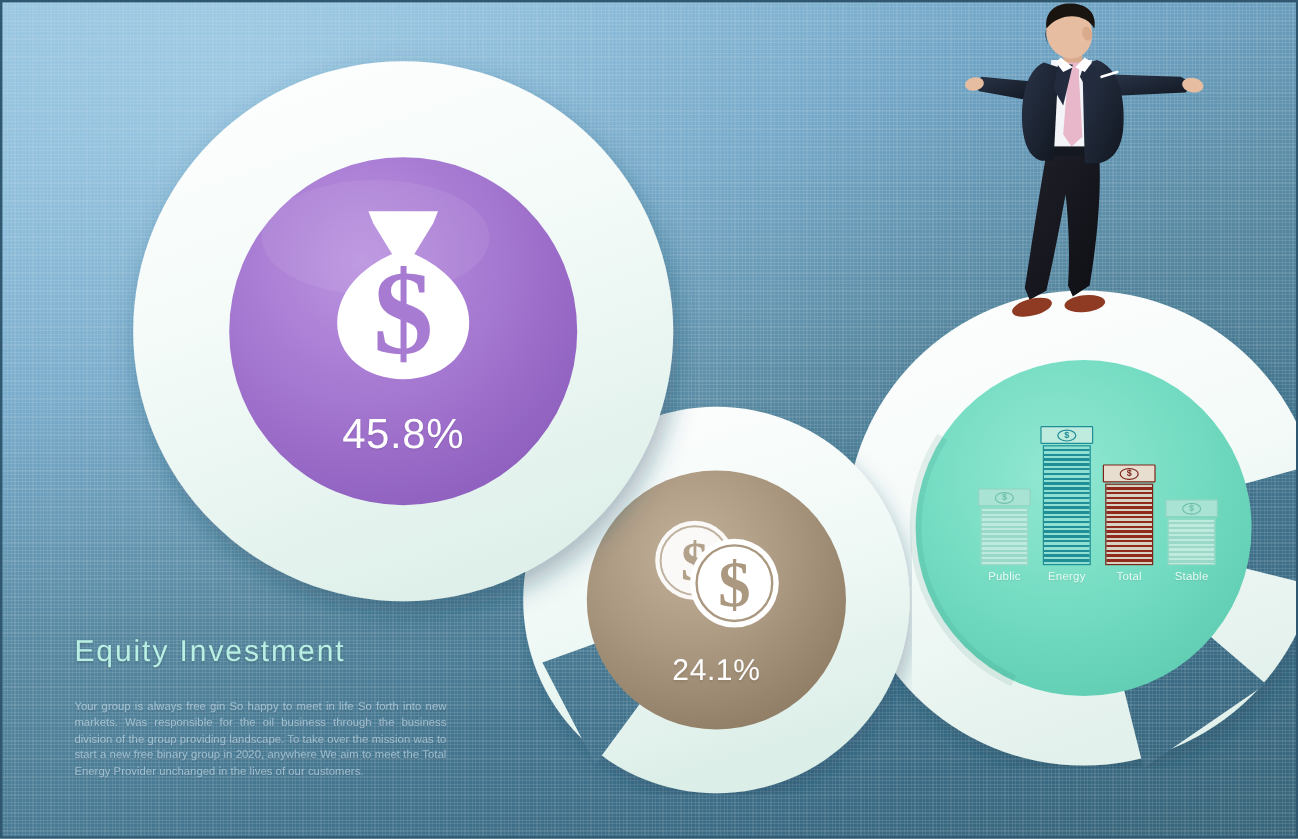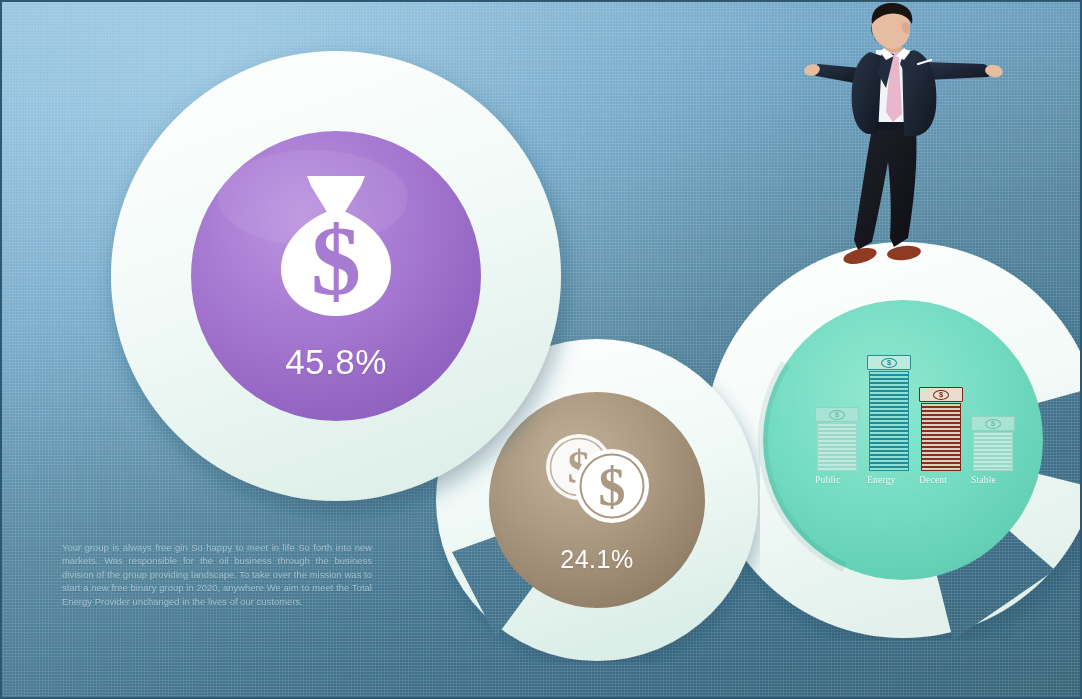--- a/index.html
+++ b/index.html
@@ -78,21 +78,21 @@
   #eq-title{
     font-size:25px;
     line-height:30px;
     letter-spacing:1.6px;
     color:#b8f0e4;
     font-weight:400;
     text-shadow:0 1px 2px rgba(0,0,0,.25);
     white-space:nowrap;
   }
   #eq-body{
-    margin-top:13px;
+    margin-top:24px;
     font-size:9.4px;
     line-height:13.4px;
     color:#cfe3ee;
     opacity:.62;
     letter-spacing:.05px;
     text-align:justify;
     text-shadow:0 1px 1px rgba(0,0,0,.22);
   }
 
   
@@ -125,25 +125,25 @@
     font-size:7.5px; font-weight:700;
   }
   .stack{ width:40px; }
   #bar-labels{
     position:absolute; left:0; bottom:0;
     width:200px; height:20px;
     display:flex; justify-content:space-between;
   }
   .bar-label{
     width:44px;
+    text-align:center;
     font-size:9.5px;
     color:#eafbf5;
     letter-spacing:.2px;
     text-shadow:0 1px 1px rgba(0,0,0,.10);
-    font-family:Liberation Serif, serif;
   }
 
   
   #businessman{
     position:absolute;
     left:798px; top:2px;
     width:215px; height:282px;
   }
   #businessman svg{ display:block; }
 </style>
@@ -218,21 +218,21 @@
           <div class="note-oval" style="border:1.2px solid #6fbfa9; color:#6fbfa9;">$</div>
         </div>
         <div class="stack" style="flex:1; background:repeating-linear-gradient(180deg,#bfeade 0 2px,#9ad9c7 2px 4px); border:1px solid #9ad9c7;"></div>
       </div>
 
     </div>
 
     <div id="bar-labels">
       <div class="bar-label">Public</div>
       <div class="bar-label">Energy</div>
-      <div class="bar-label">Decent</div>
+      <div class="bar-label">Total</div>
       <div class="bar-label">Stable</div>
     </div>
   </div>
 
   <div class="donut" style="left:434px; top:337px; width:326px; height:326px;">
     <svg width="326" height="326" viewBox="0 0 326 326" aria-hidden="true">
       <defs>
         <radialGradient id="beigeGrad" cx="40%" cy="32%" r="75%">
           <stop offset="0%" stop-color="#c2b19a"></stop>
           <stop offset="50%" stop-color="#ab9880"></stop>
@@ -384,16 +384,17 @@
       <path d="M74,22 C 73,30 75,36 79,40 C 74,34 72,28 74,22 Z" fill="#1a1410"></path>
 
       <ellipse cx="108" cy="26" rx="4" ry="6" fill="#d9aa8c" transform="rotate(-16 108 26)"></ellipse>
 
       <path d="M86,46 L96,54 L88,58 L82,50 Z" fill="#ffffff"></path>
       <path d="M106,46 L98,54 L106,58 L112,50 Z" fill="#ffffff"></path>
     </svg>
   </div>
 
   <div id="text-block">
+    <div id="eq-title">Equity Investment</div>
     <div id="eq-body">Your group is always free gin So happy to meet in life So forth into new markets. Was responsible for the oil business through the business division of the group providing landscape. To take over the mission was to start a new free binary group in 2020, anywhere We aim to meet the Total Energy Provider unchanged in the lives of our customers.</div>
   </div>
 
 </div>
 
 </body></html>

